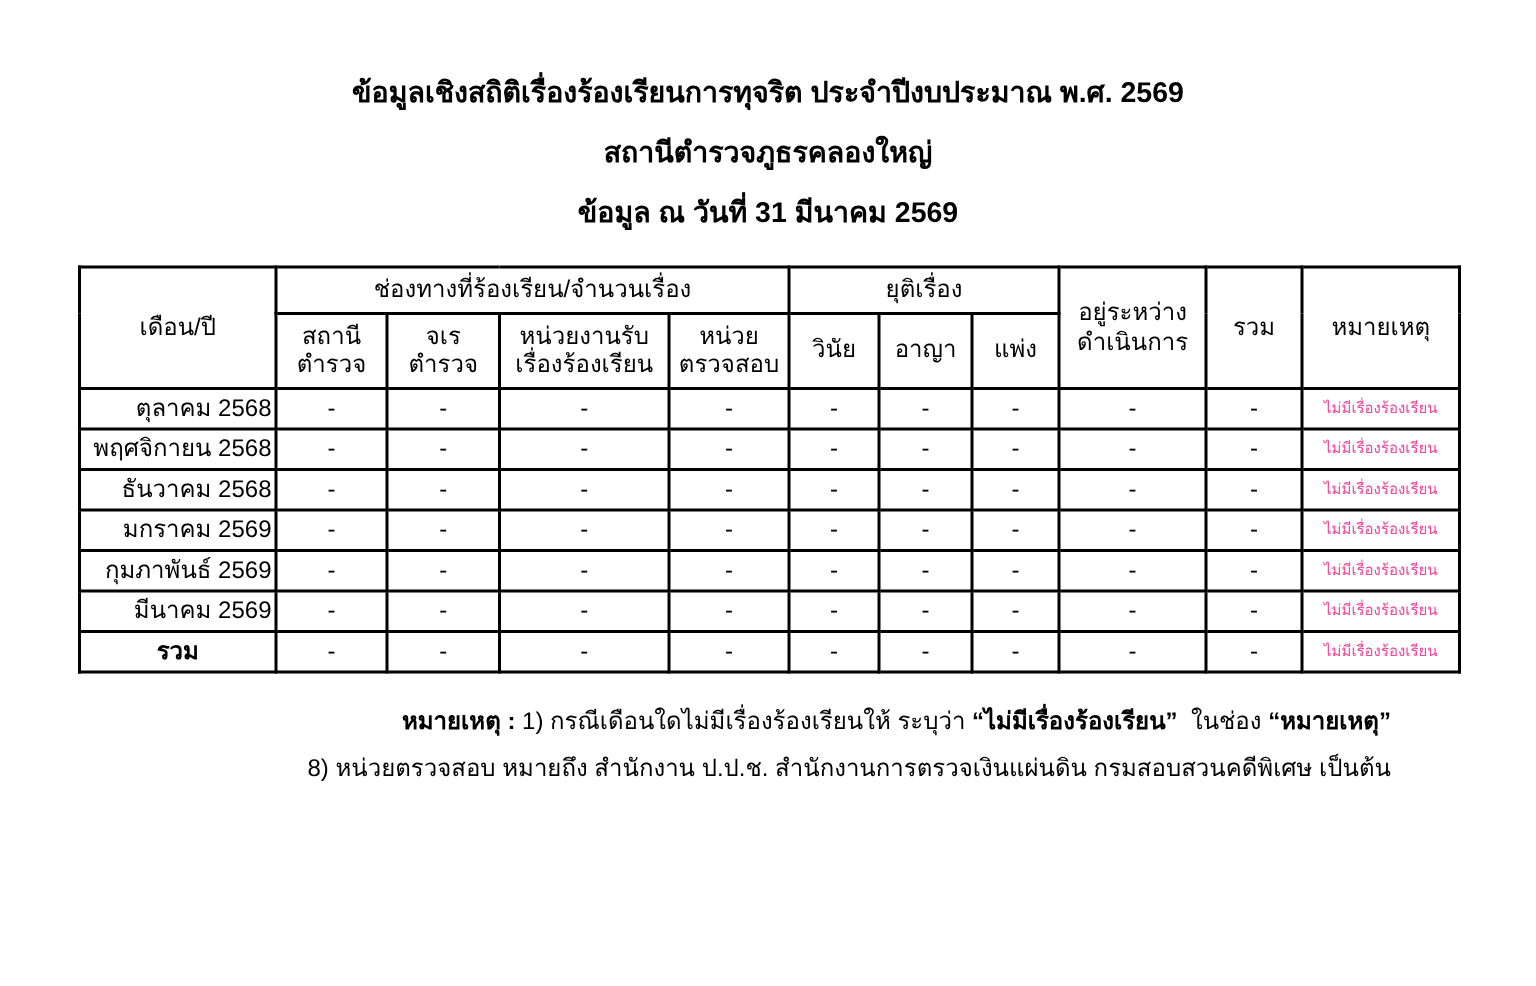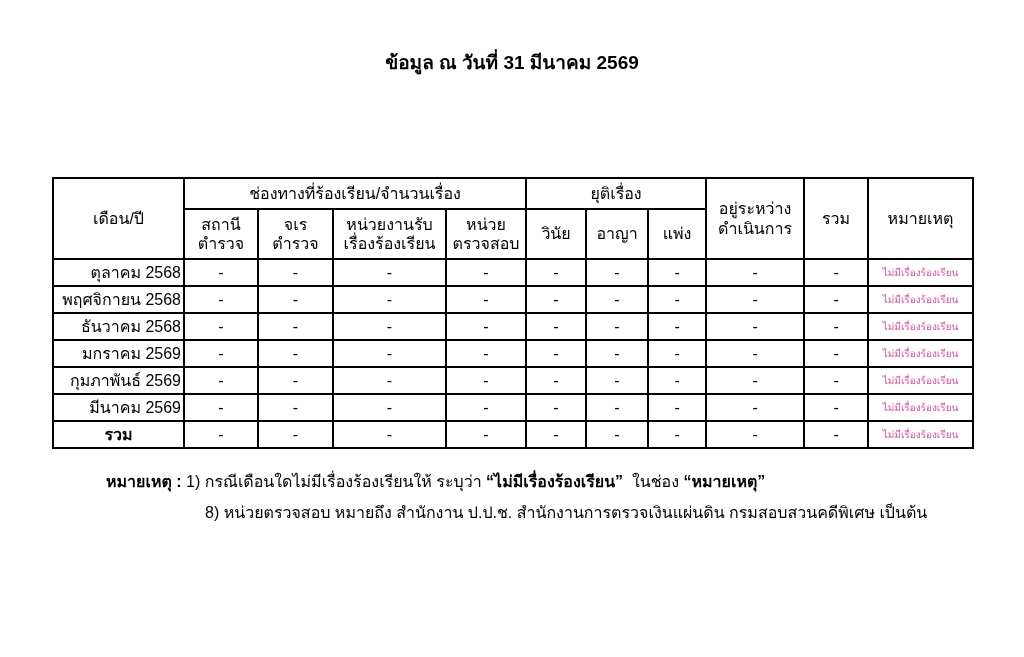--- a/index.html
+++ b/index.html
@@ -23,32 +23,34 @@
     font-weight:normal; font-size:16px; line-height:1.2; overflow:hidden;
   }
   .stats thead tr.h1 th { height:31px;border-radius:14px; }
   .stats thead tr.h2 th { height:50px; }
   .stats tbody td { height:27px; }
   .pre { white-space:pre-line; }
   td.month { text-align:right; padding-left:6px; }
   tr.total td.month { text-align:center; font-weight:bold; padding-left:2px; }
   td.remark { color:#ec4899; font-size:10px; white-space:nowrap; }
 
-  .notes { position:absolute; left:106px; top:466px; font-size:16px; }
+  .notes { position:absolute; left:106px; top:466px; font-size:16px;text-align:right; }
   .note { line-height:31px; white-space:pre-wrap; }
   .note .seg { white-space:pre-wrap; }
   .note.indent { padding-left:99px; }
   .b { font-weight:bold; }
 </style>
 </head>
 <body>
 
 <div class="page">
 
   <div class="title-block">
+    <div class="tline">ข้อมูลเชิงสถิติเรื่องร้องเรียนการทุจริต ประจำปีงบประมาณ พ.ศ. 2569</div>
+    <div class="tline">สถานีตำรวจภูธรคลองใหญ่</div>
     <div class="tline">ข้อมูล ณ วันที่ 31 มีนาคม 2569</div>
   </div>
 
   <table class="stats">
     <colgroup>
       <col style="width:131px">
         <col style="width:74px">
         <col style="width:75px">
         <col style="width:113px">
       <col style="width:80px">

